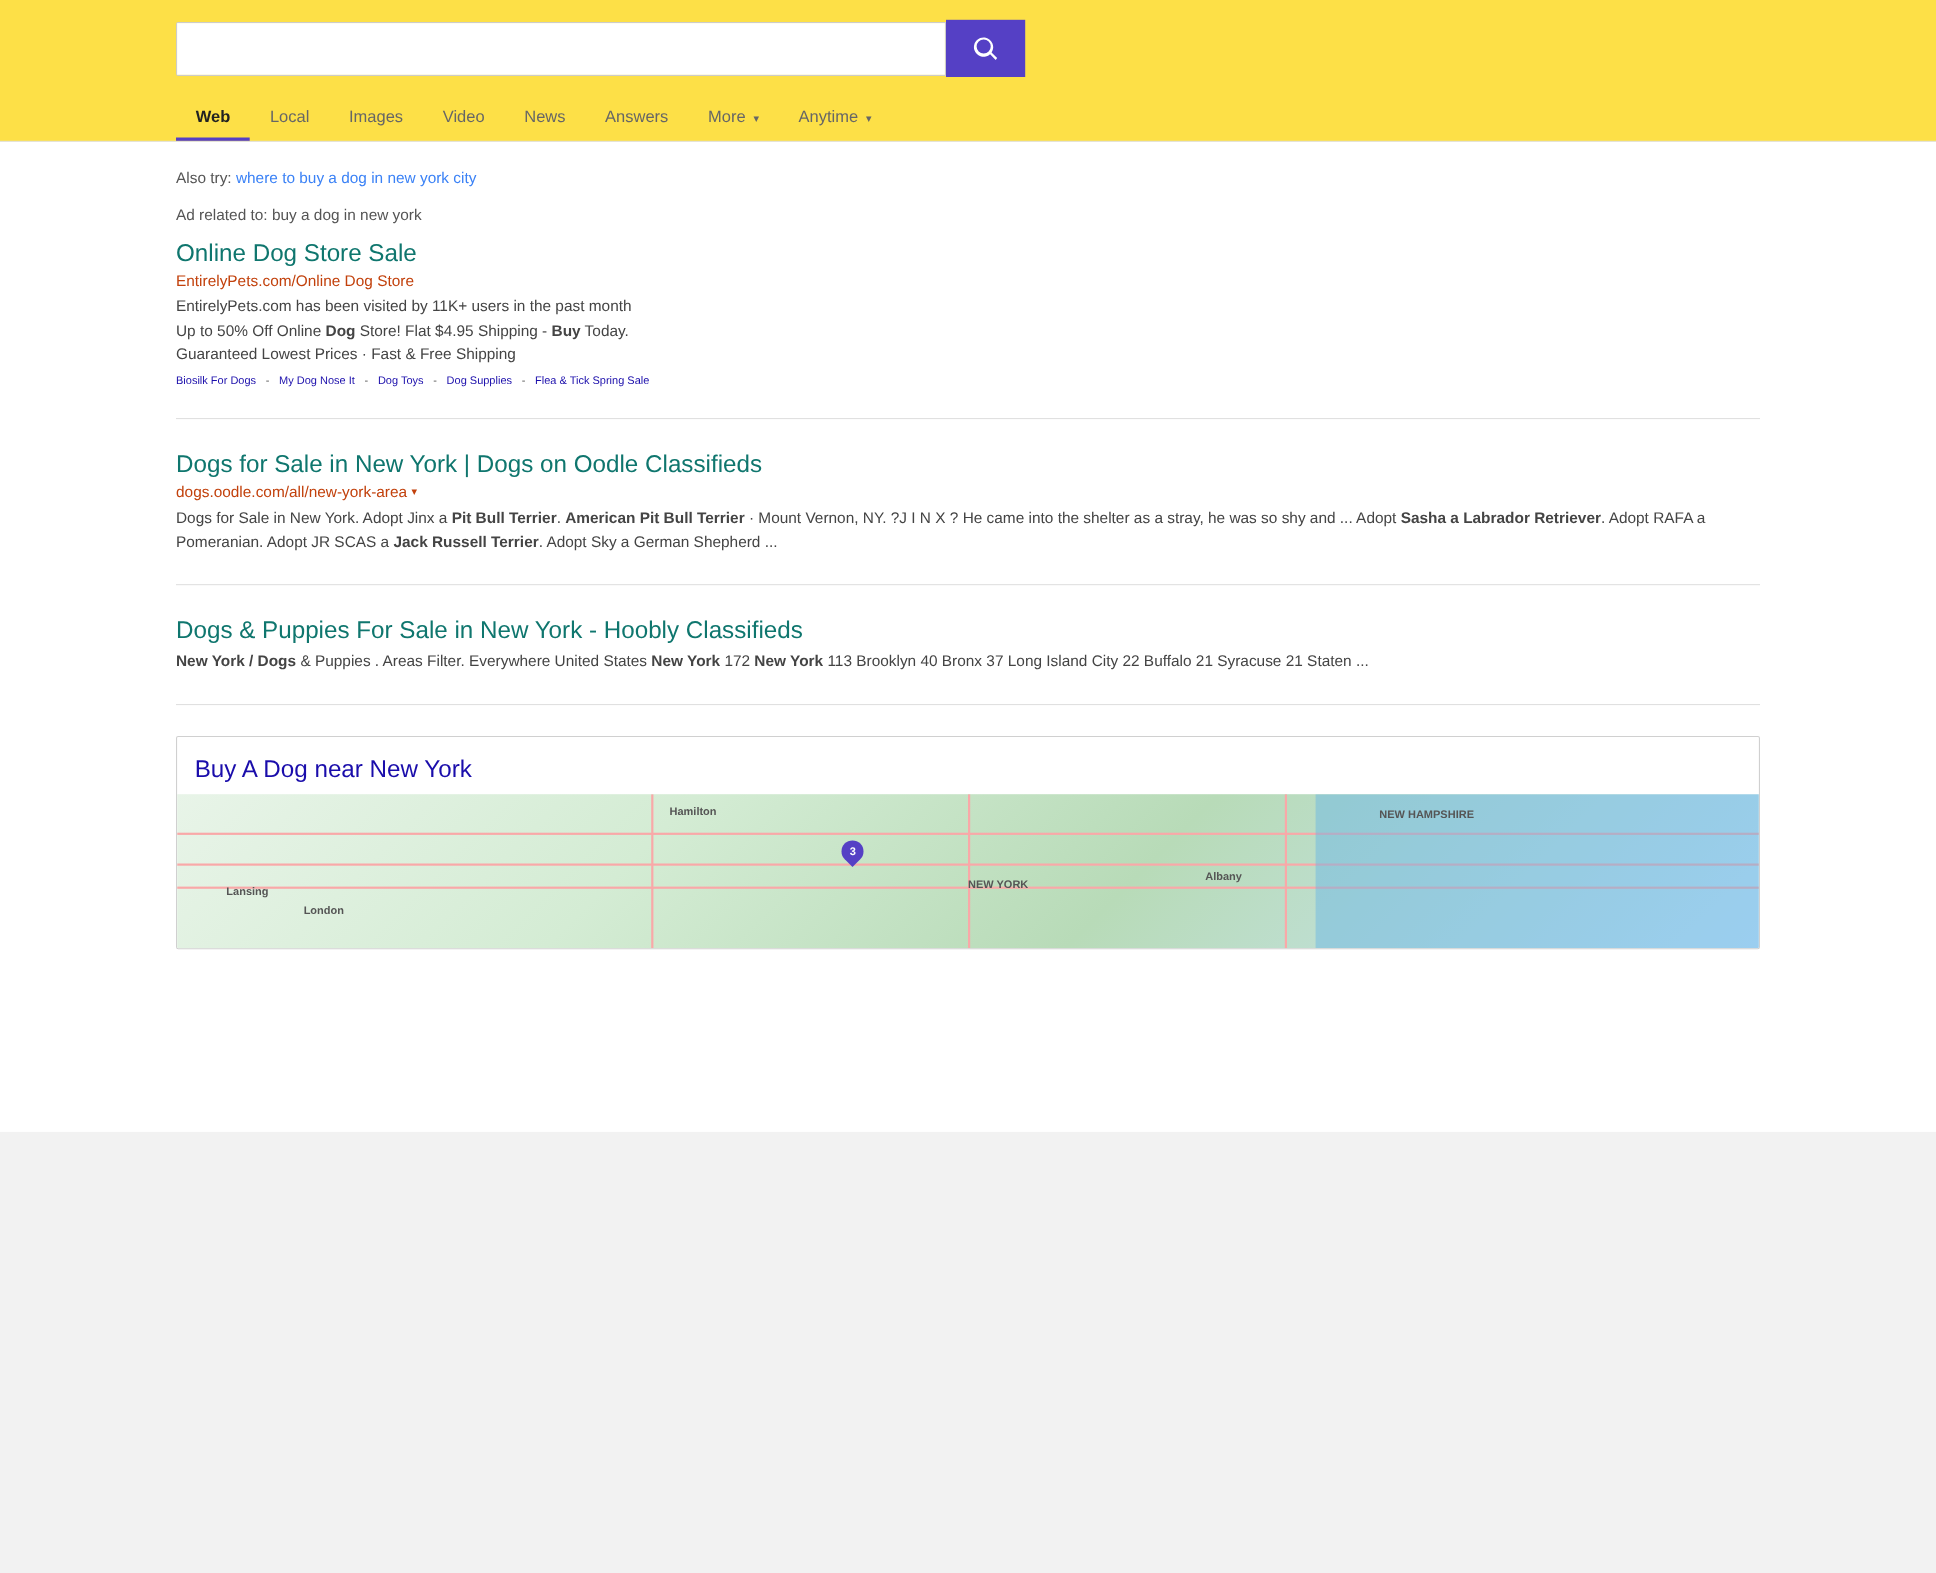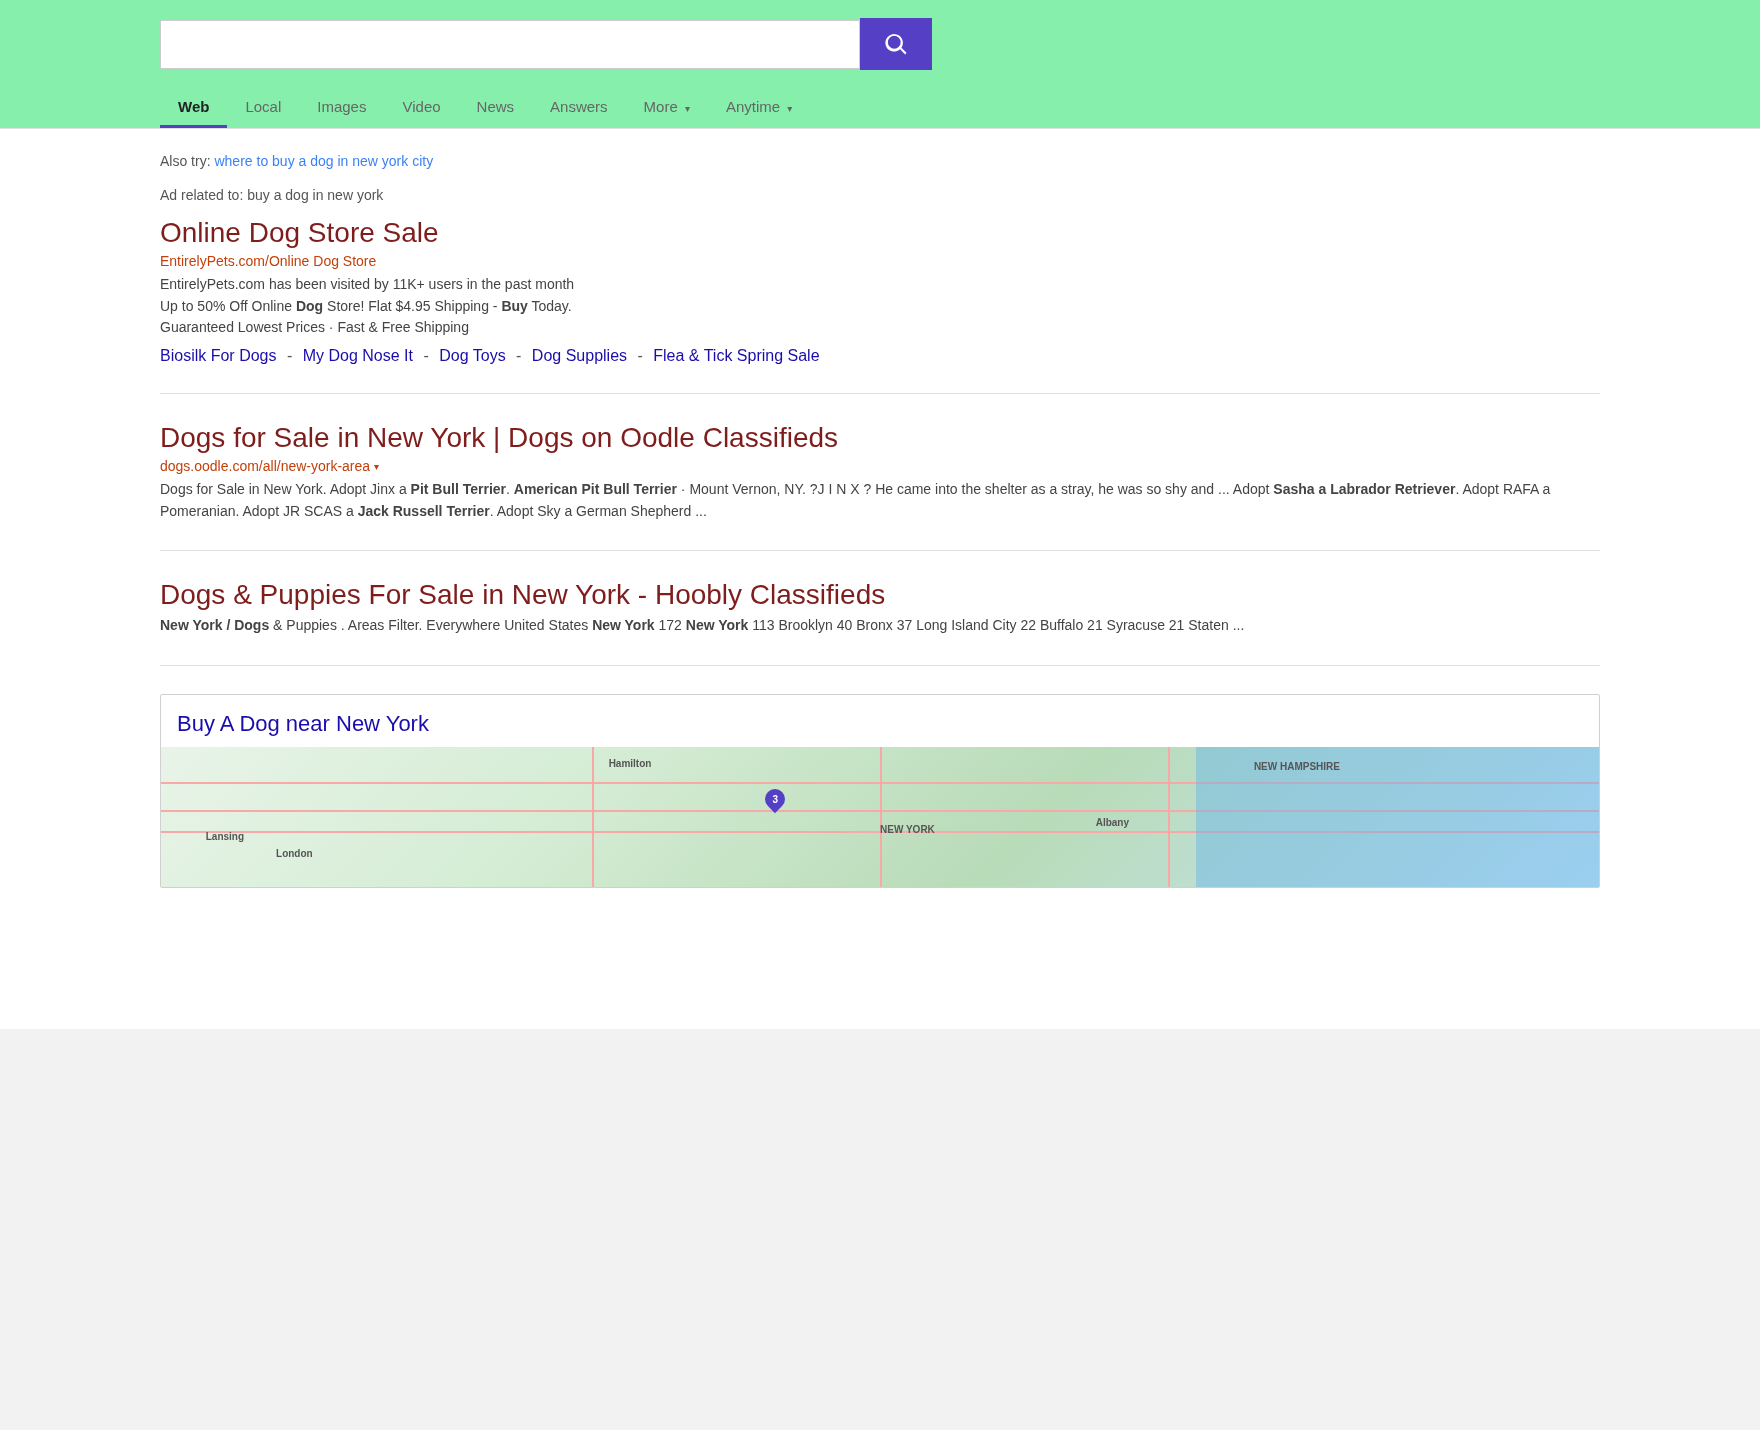--- a/index.html
+++ b/index.html
@@ -1,19 +1,19 @@
 <!DOCTYPE html>
 <html><head>
   <meta charset="utf-8">
   <style>
     * { box-sizing: border-box; margin: 0; padding: 0; }
     body { background: #f2f2f2; font-family: Arial, sans-serif; font-size: 14px; color: #222; }
 
     .header {
-      background: #86efac;
+      background: #fde047;
       padding: 18px 0 0 0;
       border-bottom: 1px solid #e0e0e0;
     }
 
     .search-bar-row {
       display: flex;
       align-items: center;
       padding: 0 160px 18px 160px;
     }
 
@@ -105,22 +105,22 @@
 
     .result-block {
       margin-bottom: 28px;
       padding-bottom: 28px;
       border-bottom: 1px solid #e0e0e0;
     }
 
     .result-block:last-of-type { border-bottom: none; }
 
     .result-title {
-      font-size: 28px;
-      color: #7f1d1d;
+      font-size: 22px;
+      color: #0f766e;
       text-decoration: none;
       display: block;
       margin-bottom: 4px;
       cursor: pointer;
     }
 
     .result-url {
       font-size: 14px;
       color: #c2410c;
       margin-bottom: 5px;
@@ -136,21 +136,21 @@
     .result-desc {
       font-size: 14px;
       color: #444;
       line-height: 1.55;
     }
 
     .result-desc .bold { font-weight: bold; }
 
     .ad-sitelinks {
       margin-top: 8px;
-      font-size: 16px;
+      font-size: 10px;
       color: #1a0dab;
     }
 
     .ad-sitelinks span { cursor: pointer; }
     .ad-sitelinks .sep { color: #555; margin: 0 6px; }
 
     .map-box {
       border: 1px solid #d0d0d0;
       border-radius: 2px;
       overflow: hidden;

